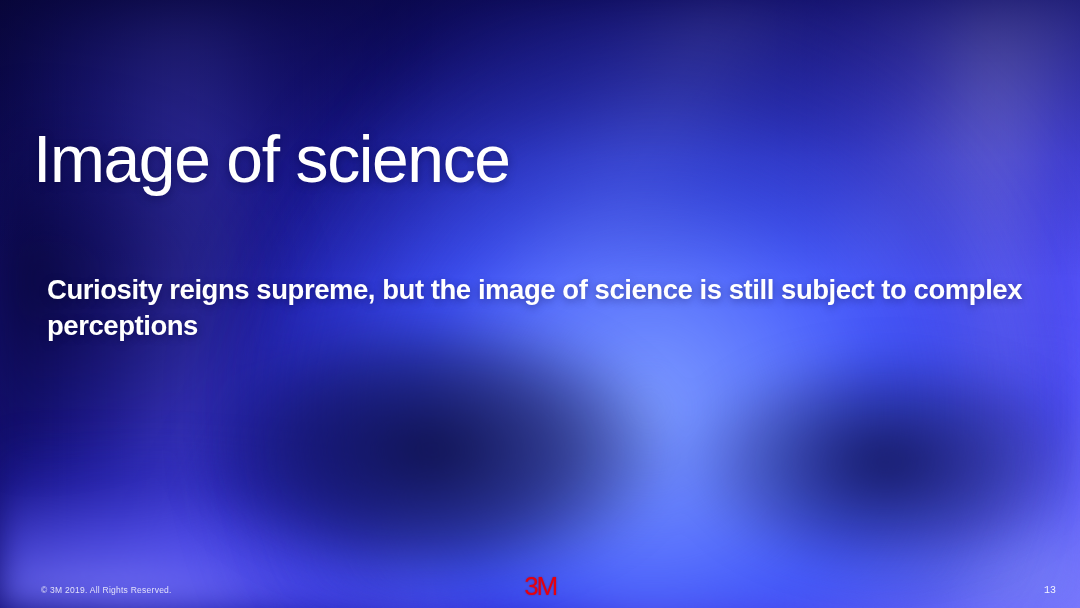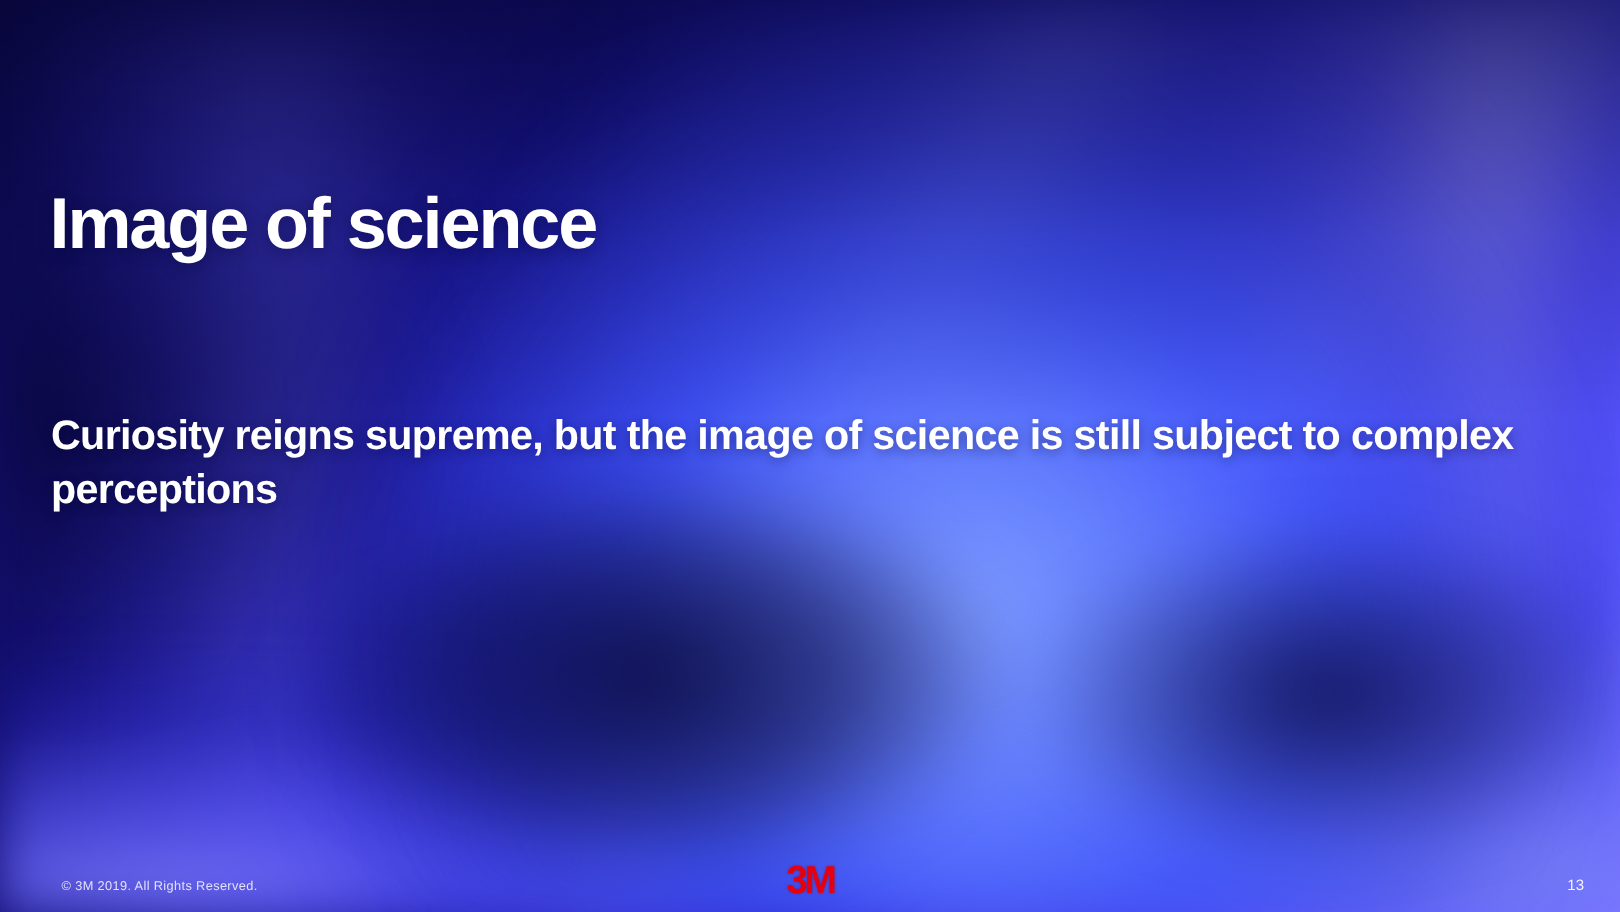--- a/index.html
+++ b/index.html
@@ -152,32 +152,32 @@
         rgba(3,2,38,0.18) 26%,
         rgba(0,0,0,0) 46%);
   }
 
   
   .title {
     position: absolute;
     left: 33px;
     top: 126px;
     margin: 0;
-    font-size: 48px;
+    font-size: 66px;
     line-height: 1.0;
-    font-weight: 700;
+    font-weight: 400;
     letter-spacing: -1.4px;
     color: #ffffff;
     text-shadow: 0 2px 10px rgba(5,3,50,0.45);
     white-space: nowrap;
   }
 
   .subtitle {
     position: absolute;
-    left: 34px;
+    left: 47px;
     top: 272px;
     margin: 0;
     width: 990px;
     font-size: 27.5px;
     line-height: 1.30;
     font-weight: 700;
     letter-spacing: -0.45px;
     color: #ffffff;
     text-shadow: 0 2px 8px rgba(5,3,50,0.40);
   }
@@ -195,35 +195,36 @@
     padding-left: 11px;
   }
 
   .footer-logo {
     position: absolute;
     left: 50%;
     transform: translateX(-50%);
     bottom: 9px;
     font-size: 26px;
     line-height: 1;
-    font-weight: 700;
+    font-weight: 400;
     letter-spacing: -2.2px;
     color: #e6000f;
     font-family: "Liberation Sans", sans-serif;
     font-stretch: condensed;
     text-shadow: 0 0 2px rgba(140,0,10,0.5);
   }
 
   .footer-pagenum {
     position: absolute;
     right: 24px;
     bottom: 12px;
     font-size: 10px;
     font-weight: 400;
     color: rgba(255,255,255,0.92);
+    font-family: Liberation Mono, monospace;
   }
 </style>
 </head>
 <body>
 
 <div id="slide">
 
   <div class="bg-layer bg-base"></div>
   <div class="bg-layer bg-column-left"></div>
   <div class="bg-layer bg-streak-main"></div>

